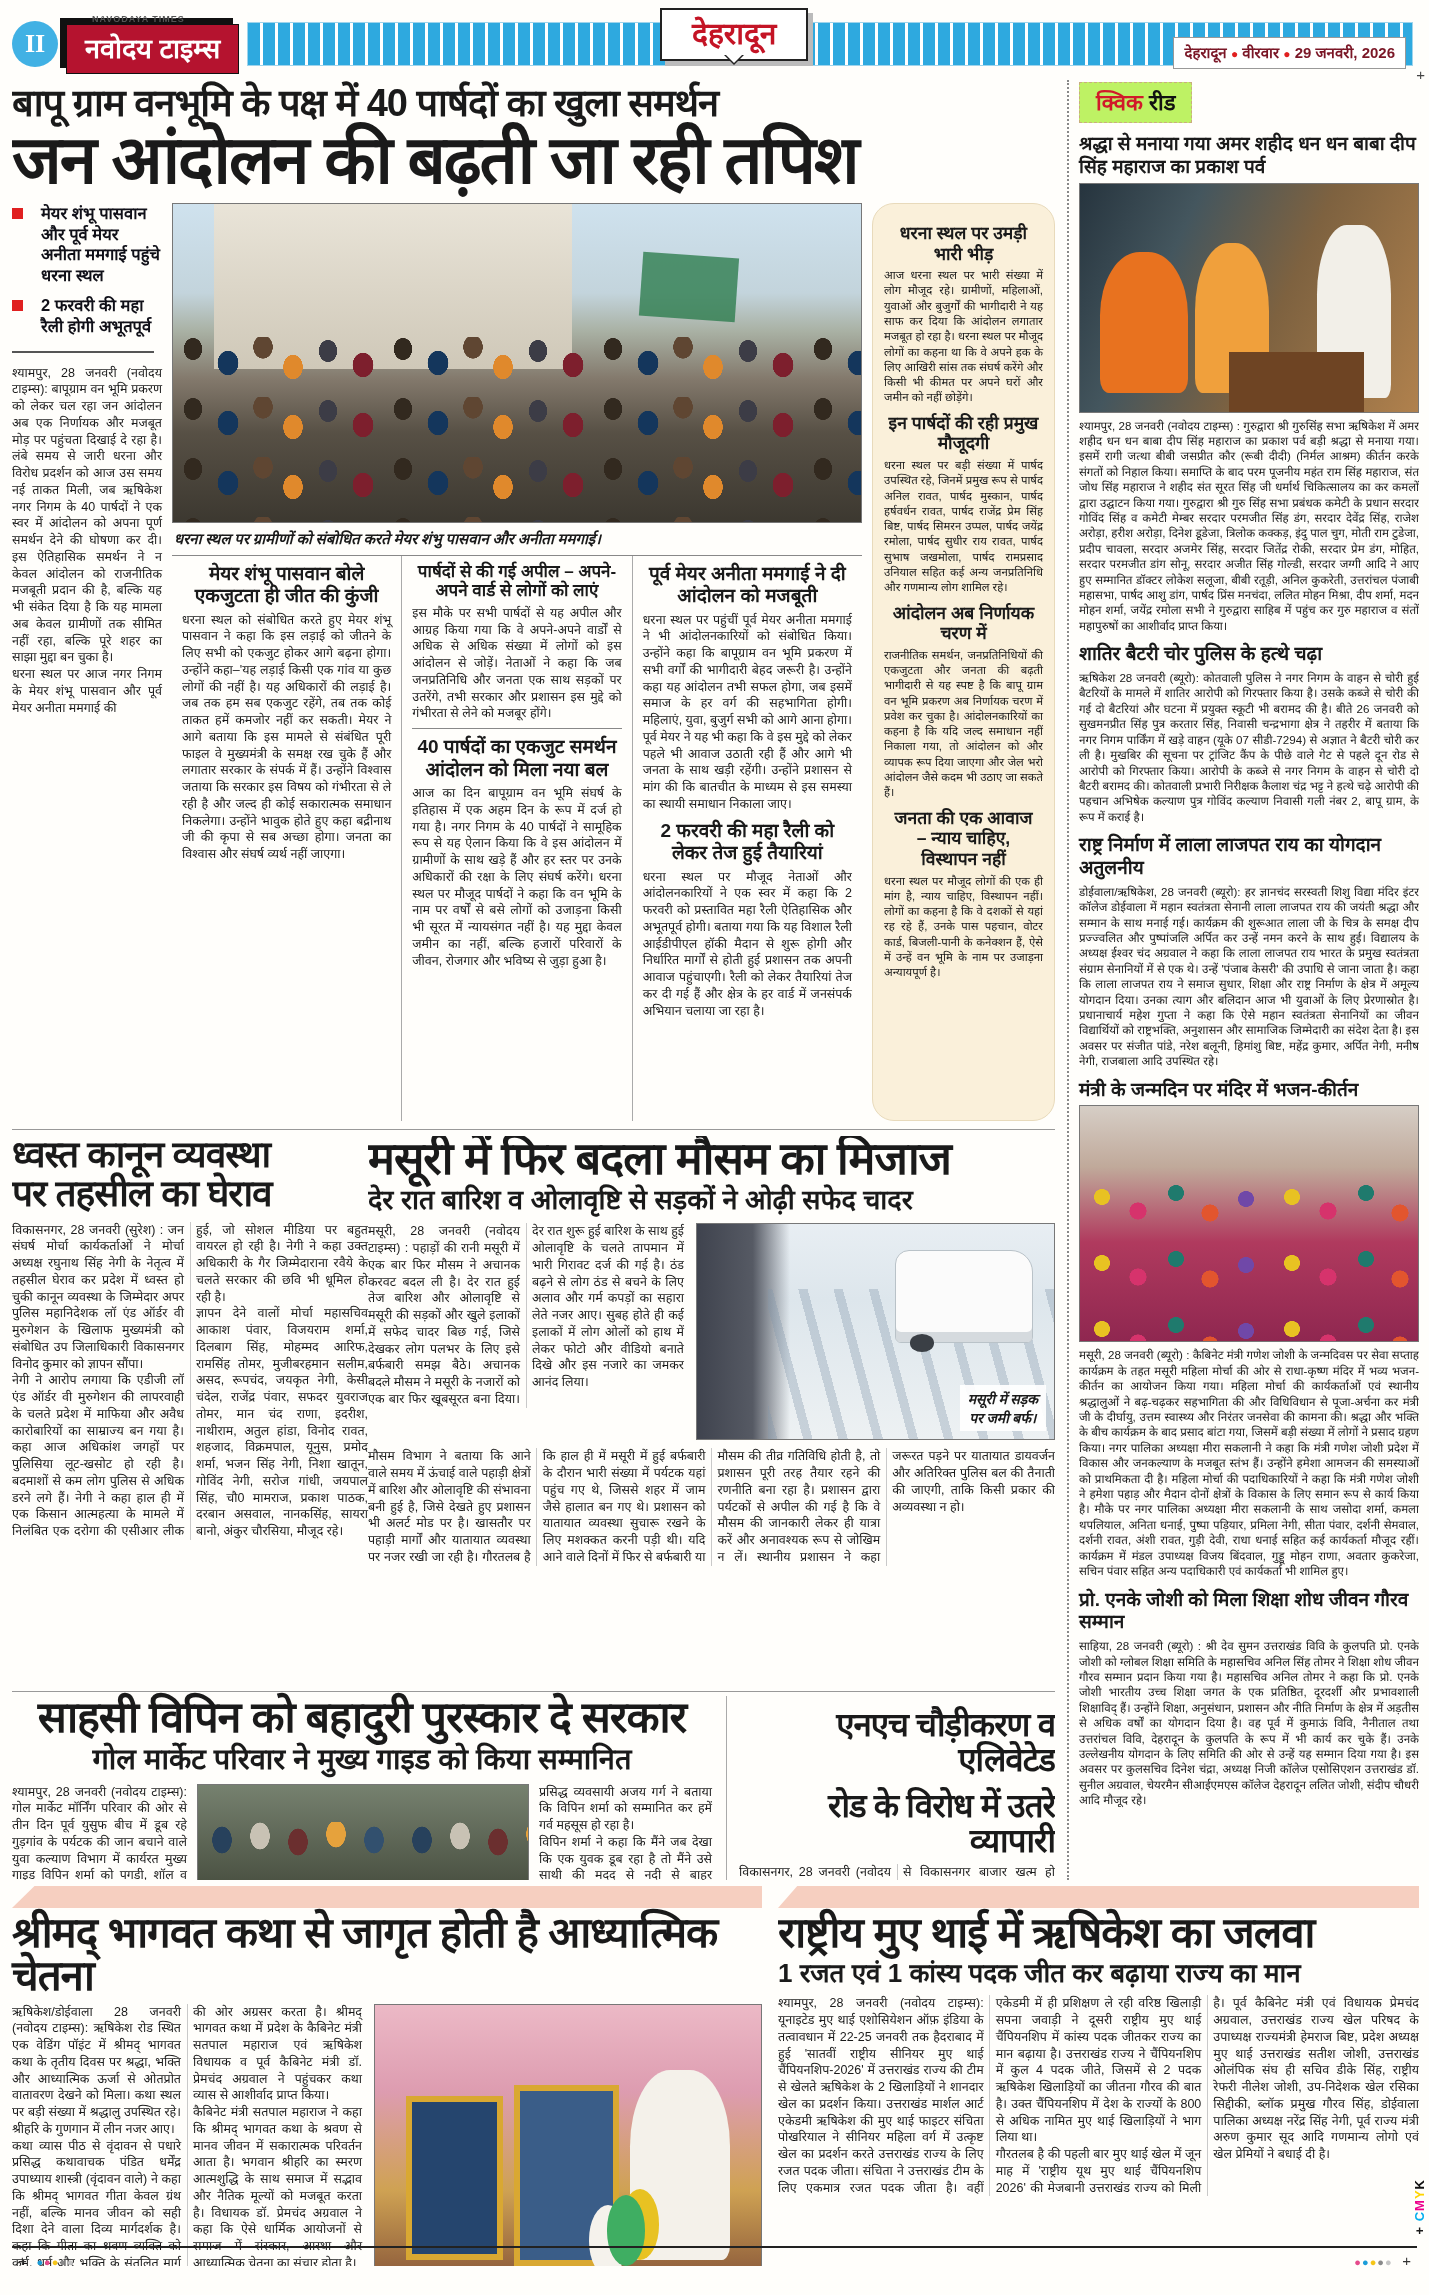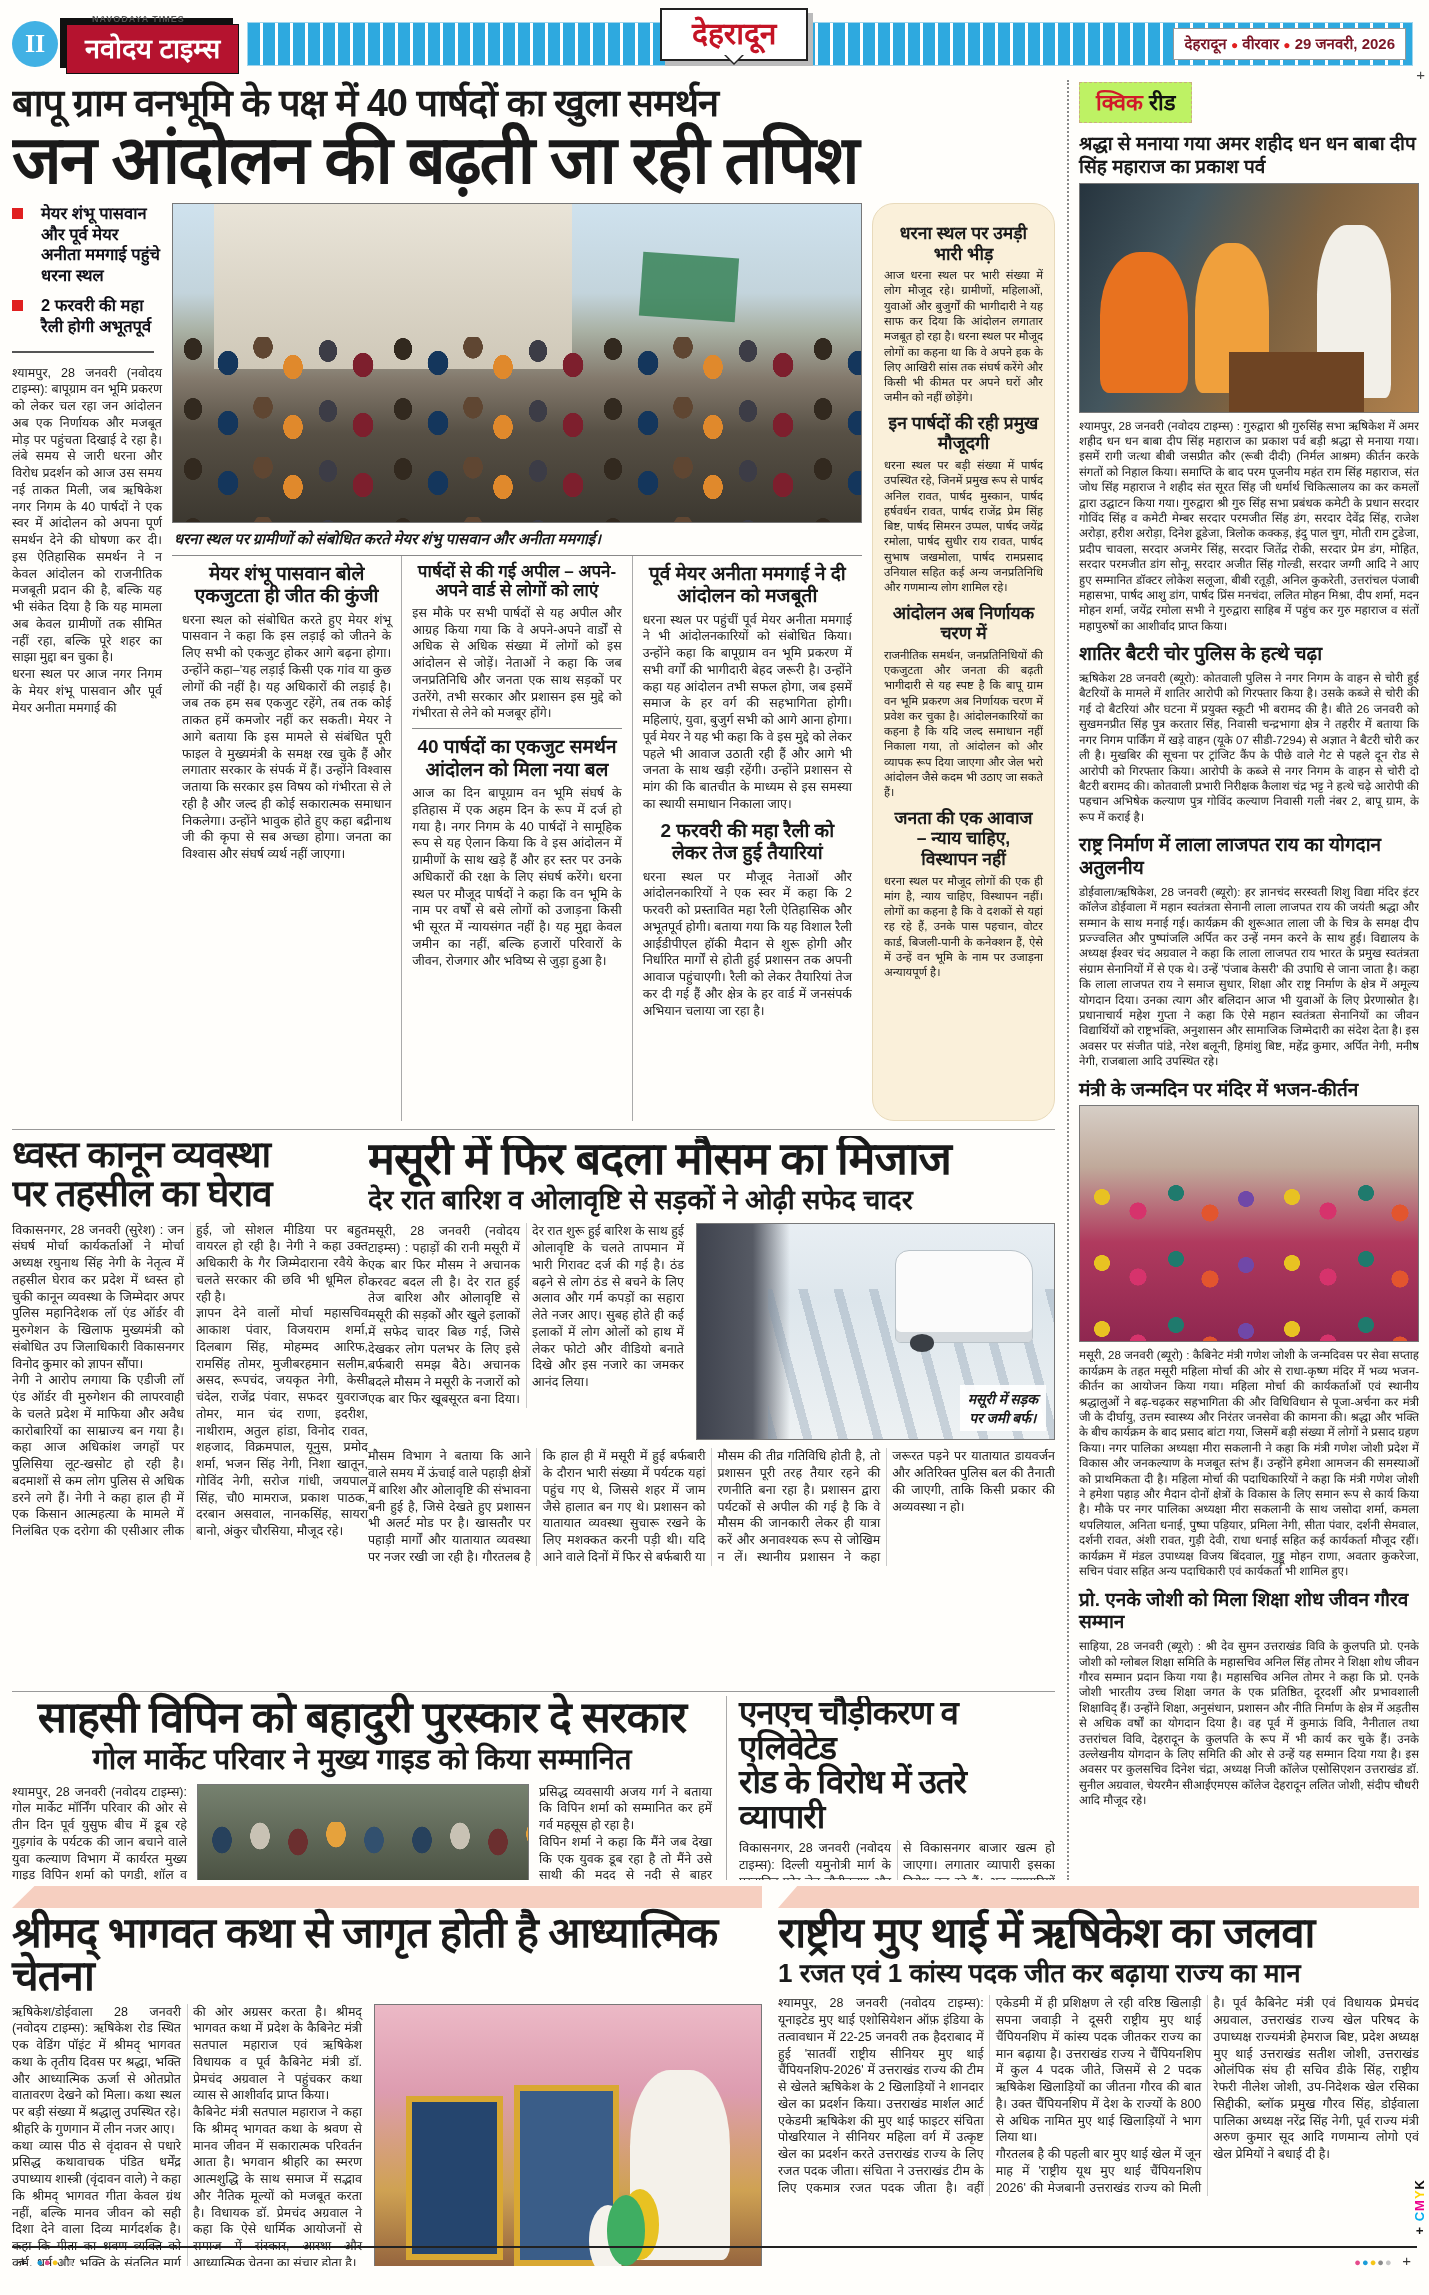--- a/index.html
+++ b/index.html
@@ -13,21 +13,21 @@
   .brandwrap{position:relative;flex:0 0 auto;}
   .brandsmall{font-size:9px;letter-spacing:1px;color:#555;font-weight:bold;margin-left:26px;}
   .brandbox{background:#b5132f;color:#fff;font-size:27px;font-weight:bold;padding:4px 18px 7px 18px;
             border:1px solid #111;box-shadow:-6px -6px 0 #111;}
   .stripes{flex:1 1 auto;height:42px;background:repeating-linear-gradient(90deg,#2ea9df 0 12px,#ffffff 12px 15px);
            border:1px solid #9fd4ec;position:relative;}
   .badge{position:absolute;left:660px;top:8px;background:#fff;border:2px solid #222;box-shadow:5px 5px 0 #bbb;
          padding:2px 30px 6px 30px;font-size:30px;font-weight:bold;color:#c41425;z-index:3;}
   .badge:after{content:"";position:absolute;left:50%;bottom:-14px;margin-left:-10px;border:10px solid transparent;
                border-top-color:#fff;filter:drop-shadow(0 2px 0 #222);}
-  .datebox{position:absolute;right:6px;top:5px;background:#fff;border:1px solid #999;padding:4px 10px 6px 10px;
+  .datebox{position:absolute;right:6px;top:14px;background:#fff;border:1px solid #999;padding:4px 10px 6px 10px;
            font-size:15px;font-weight:bold;color:#7a1626;z-index:2;white-space:nowrap;}
   .reddot{color:#e02020;font-size:12px;}
   .regmark{position:absolute;right:4px;top:66px;color:#444;font-size:15px;}
   
   .content{display:flex;gap:12px;padding:2px 10px 0 12px;height:1800px;overflow:hidden;}
   .maincol{width:1043px;flex:0 0 auto;overflow:hidden;}
   .rail{flex:1 1 auto;border-left:2px dotted #888;padding-left:10px;overflow:hidden;}
   .b{font-size:12.5px;line-height:1.34;text-align:justify;white-space:pre-line;}
   .small .b{font-size:11.5px;}
   .sechead{font-size:19px;font-weight:bold;text-align:center;line-height:1.18;margin:7px 4px 4px;}
@@ -61,21 +61,21 @@
   .h1big{font-size:45px;font-weight:800;line-height:1.02;letter-spacing:-1px;}
   .sub{font-size:27px;font-weight:bold;line-height:1.1;margin:4px 0 8px;}
   .mussrow{display:flex;gap:12px;}
   .snapcap{position:absolute;right:8px;bottom:8px;background:rgba(255,255,255,.92);padding:4px 8px;
            font-family:"Liberation Serif",serif;font-weight:bold;font-style:italic;font-size:14px;text-align:center;white-space:pre-line;}
   
   .lowband{display:flex;gap:14px;border-top:1px solid #999;margin-top:10px;padding-top:4px;height:322px;overflow:hidden;}
   .vipin{width:700px;flex:0 0 auto;}
   .viprow{display:flex;gap:10px;margin-top:4px;}
   .nh{flex:1;border-left:1px solid #aaa;padding-left:12px;overflow:hidden;}
-  .nh .h2line{font-size:33px;text-align:left;}
+  .nh .h2line{font-size:33px;text-align:right;margin-top:12px;}
   
   .botband{display:flex;gap:16px;padding:6px 10px 0 12px;height:380px;overflow:hidden;}
   .pinkstrip{height:22px;background:#f6cfc0;clip-path:polygon(3% 0,100% 0,100% 100%,0 100%);margin-bottom:4px;}
   .bhagwat{width:750px;flex:0 0 auto;}
   .bhrow{display:flex;gap:12px;margin-top:6px;}
   .muay{flex:1;overflow:hidden;}
   
   .qrlabel{display:inline-block;background:#bef264;border:1px dashed #c9ae7d;padding:3px 16px 6px;margin:2px 0 6px;
            font-size:22px;font-weight:bold;}
   .qr-red{color:#d11a2a;} .qr-blk{color:#111;}

